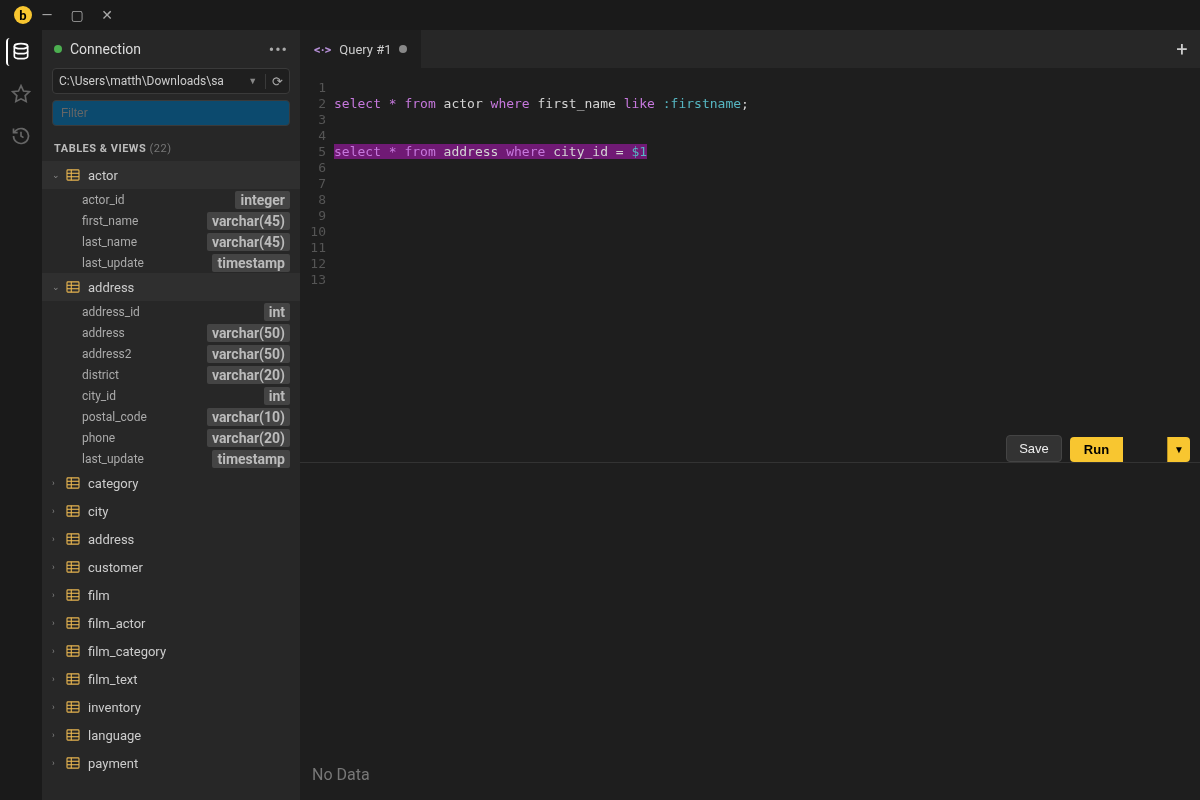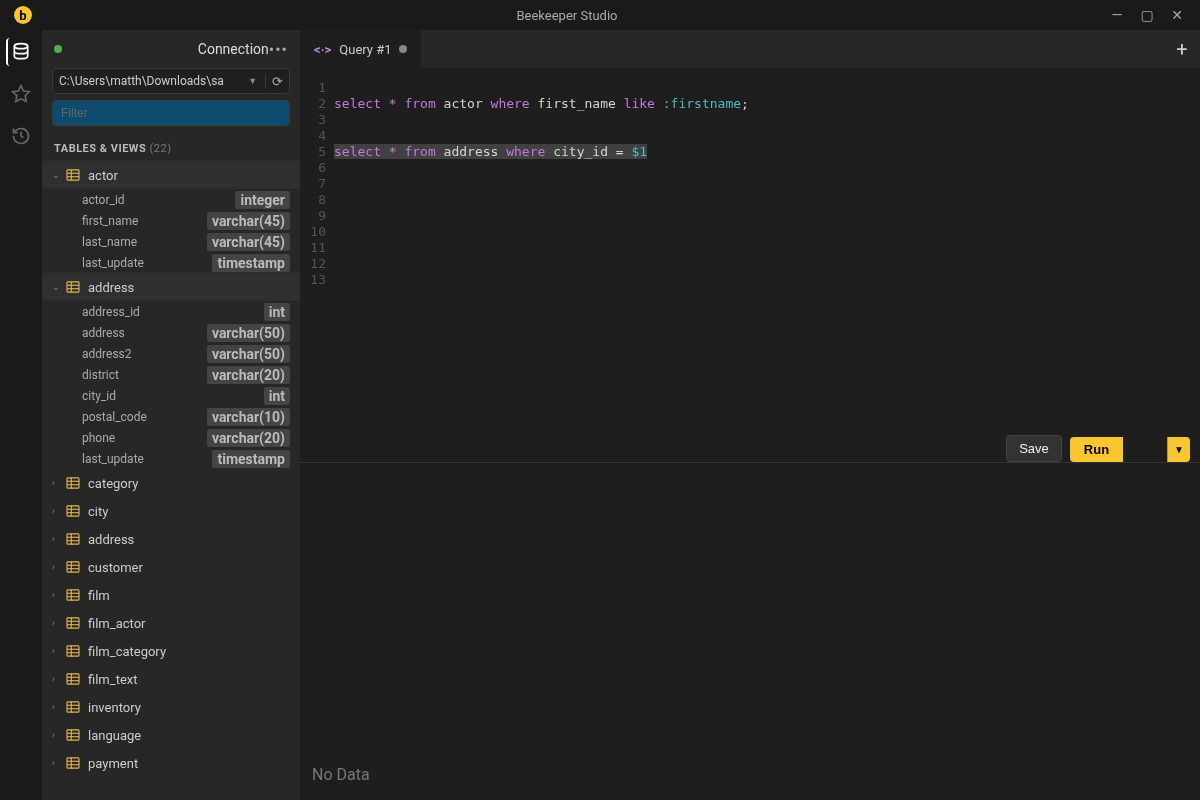--- a/index.html
+++ b/index.html
@@ -11,21 +11,21 @@
   .titlebar .winbtn { width: 30px; text-align: center; color: #aaa; font-size: 14px; cursor: pointer; }
 
   .main { display: flex; height: 770px; }
 
   .iconbar { width: 42px; background: #1a1a1a; display: flex; flex-direction: column; align-items: center; padding-top: 8px; gap: 14px; border-right: 0; }
   .iconbar .ic { width: 28px; height: 28px; display:flex; align-items:center; justify-content:center; color: #666; cursor:pointer; border-radius:4px; }
   .iconbar .ic.active { color: #fff; border-left: 2px solid #fff; margin-left:-2px; }
   .iconbar .ic svg { width:20px; height:20px; }
 
   .sidebar { width: 258px; background: #272727; display: flex; flex-direction: column; }
-  .sb-header { height: 38px; display:flex; align-items:center; padding: 0 12px; text-align: right; }
+  .sb-header { height: 38px; display:flex; align-items:center; padding: 0 12px; }
   .sb-header .dot { width:8px; height:8px; border-radius:50%; background:#4caf50; margin-right:8px; }
   .sb-header .conn { color:#ddd; font-size:14px; flex:1; }
   .sb-header .more { color:#aaa; font-size:16px; letter-spacing:1px; cursor:pointer; }
   .sb-path { margin: 0 10px; height:26px; background:#1f1f1f; border:1px solid #3a3a3a; border-radius:4px; display:flex; align-items:center; padding:0 6px; color:#ccc; font-size:12px; overflow:hidden; cursor:pointer;}
   .sb-path .txt { flex:1; white-space:nowrap; overflow:hidden; }
   .sb-path .arr { margin: 0 4px; color:#888; font-size:9px;}
   .sb-path .reload { color:#aaa; font-size:13px; padding-left:6px; border-left:1px solid #3a3a3a; margin-left:4px; cursor:pointer;}
   .sb-filter { margin: 6px 10px; height:26px; background:#0c4a6e; border:1px solid #3a3a3a; border-radius:4px; padding:0 8px; color:#ccc; font-size:12px; }
   .sb-filter::placeholder { color:#666; }
   .sb-section { padding: 10px 12px 6px; font-size:11px; font-weight:bold; letter-spacing:0.5px; color:#bbb; }
@@ -58,37 +58,36 @@
   .code { flex:0 0 355px; display:flex; font-family: "Consolas", "Monaco", monospace; font-size:13px; line-height:16px; padding-top:12px; position:relative; }
   .gutter { width:34px; text-align:right; color:#555; padding-right:8px; user-select:none; }
   .gutter div { height:16px; }
   .codetext { flex:1; }
   .codetext .line { height:16px; white-space:pre; }
   .kw { color:#c678dd; }
   .ident { color:#d4d4d4; }
   .punct { color:#d4d4d4; }
   .star { color:#c678dd; }
   .param { color:#56b6c2; }
-  .sel-line { background:#404040; display:inline; }
+  .sel-line { background:#701a75; display:inline; }
 
   .actions { height:40px; border-bottom:1px solid #333; display:flex; align-items:flex-end; justify-content:flex-end; padding:0 10px; gap:8px; }
   .btn-save { background:#333; color:#eee; border:1px solid #444; padding:5px 12px; border-radius:4px; font-size:13px; cursor:pointer; }
   .btn-run-wrap { display:flex;gap:44px; }
   .btn-run { background:#f8c630; color:#000; border:none; padding:5px 14px; border-radius:4px 0 0 4px; font-size:13px; font-weight:bold; cursor:pointer; }
   .btn-run-dd { background:#f8c630; color:#000; border:none; border-left:1px solid rgba(0,0,0,0.25); padding:5px 6px; border-radius:0 4px 4px 0; font-size:10px; cursor:pointer; }
 
   .results { flex:1; background:#1e1e1e; padding:10px 12px; display:flex; flex-direction:column; }
   .results .nodata { margin-top:auto; color:#777; font-size:16px; padding-bottom:6px; }
 </style>
 </head>
 <body>
 
 <div class="titlebar">
   <div class="logo">b</div>
-  <div class="title">Beekeeper Studio</div>
   <div class="winbtn">—</div>
   <div class="winbtn">▢</div>
   <div class="winbtn">✕</div>
 </div>
 
 <div class="main">
   <div class="iconbar" id="iconbar">
       <div class="ic active">
         <svg viewBox="0 0 24 24" fill="none" stroke="currentColor" stroke-width="2">
           <ellipse cx="12" cy="5" rx="8" ry="3"></ellipse>

